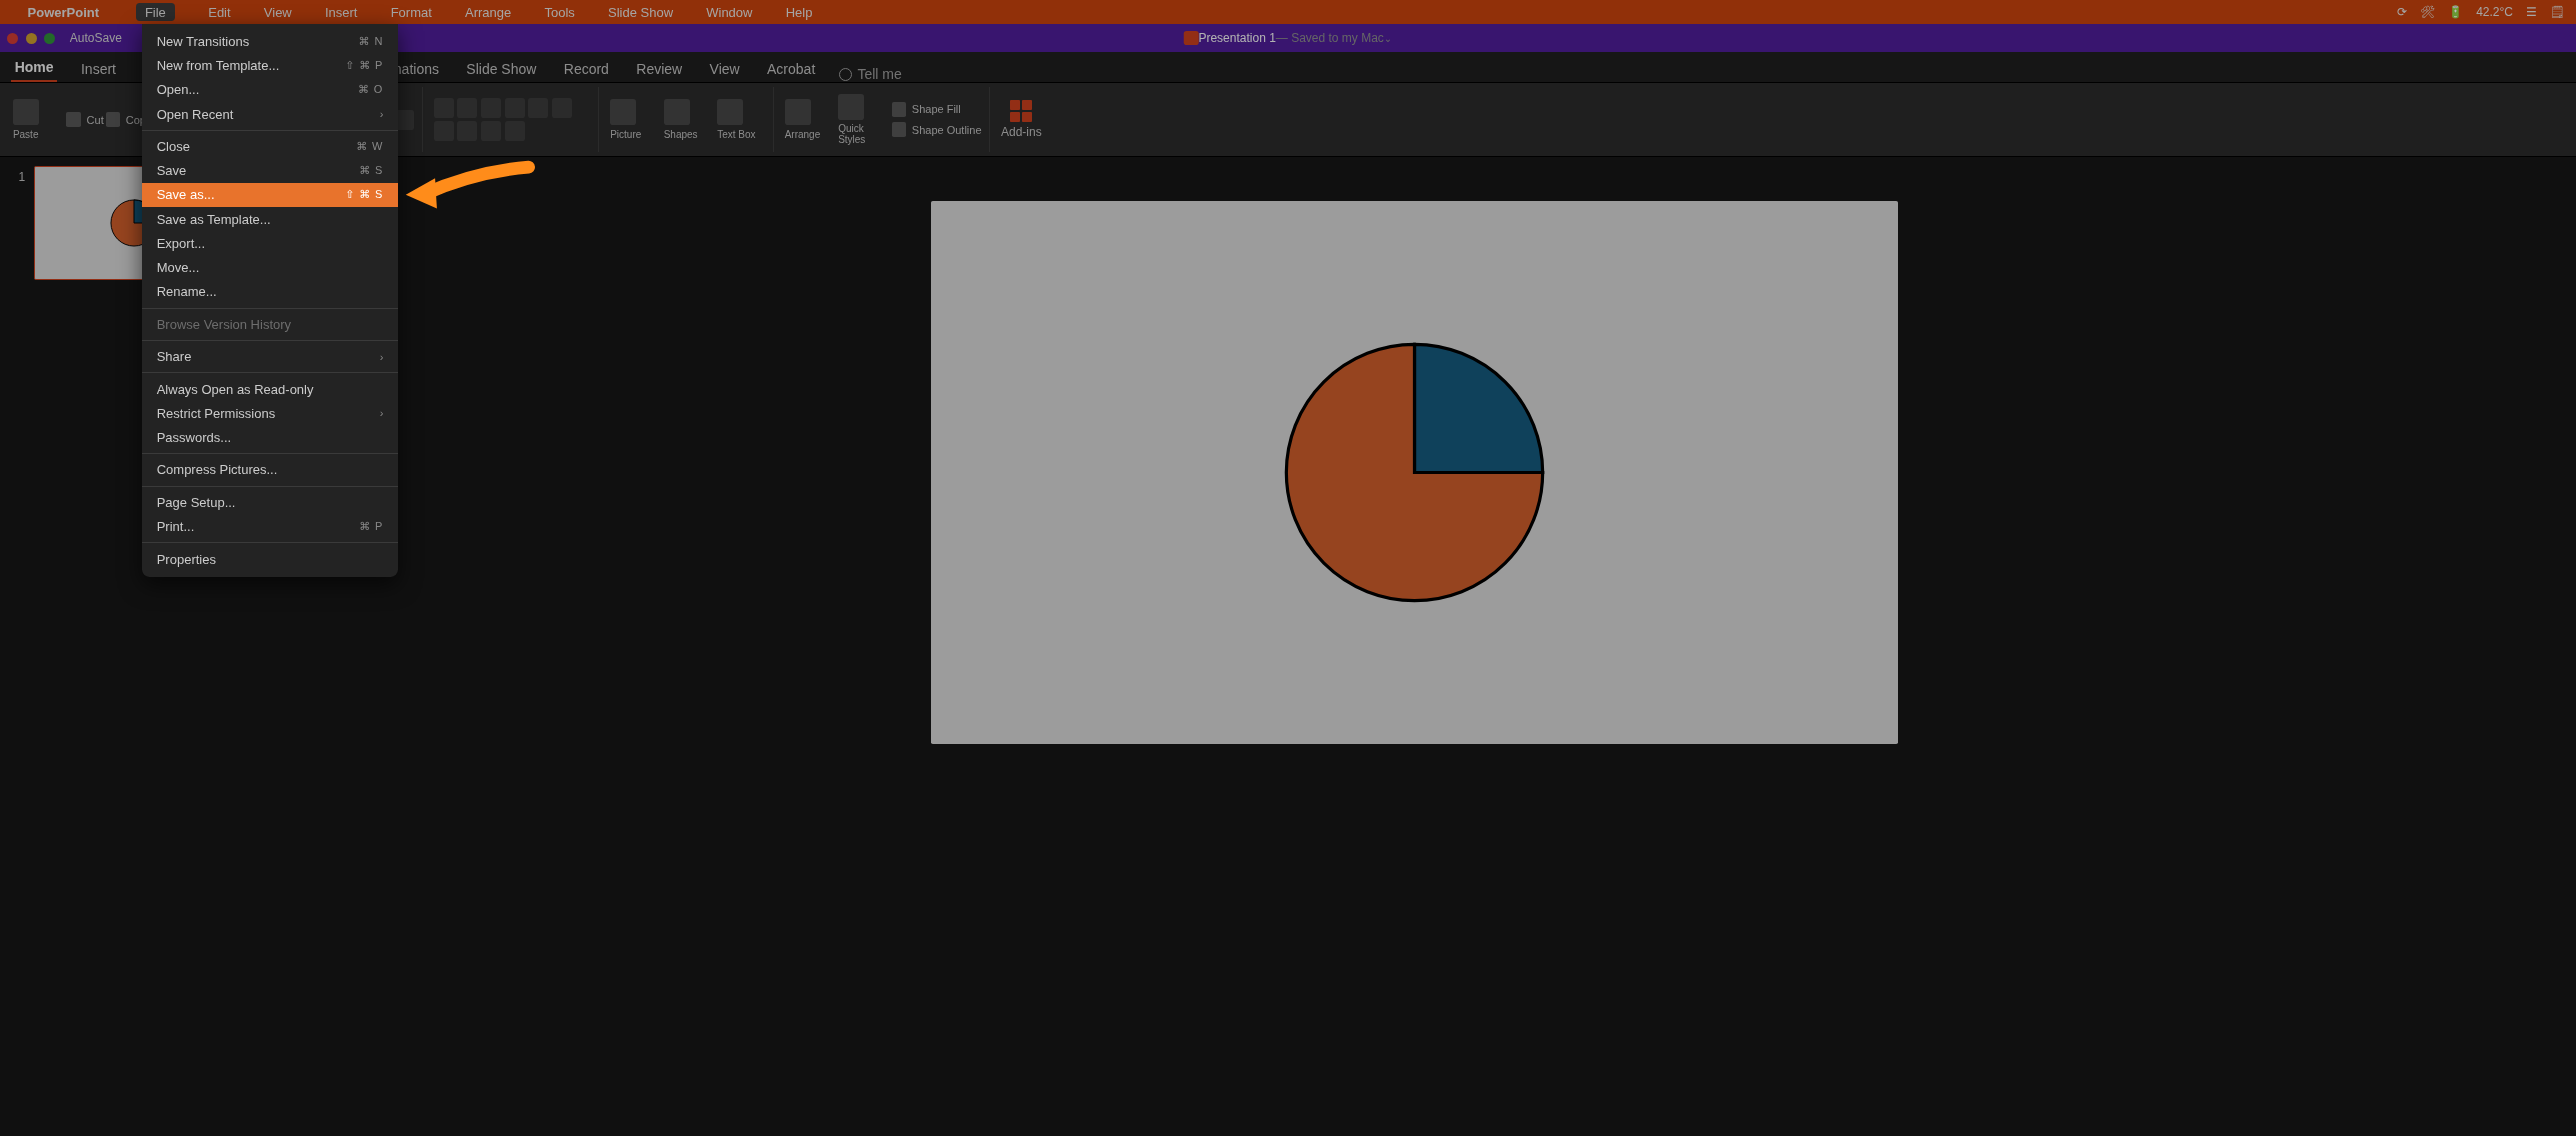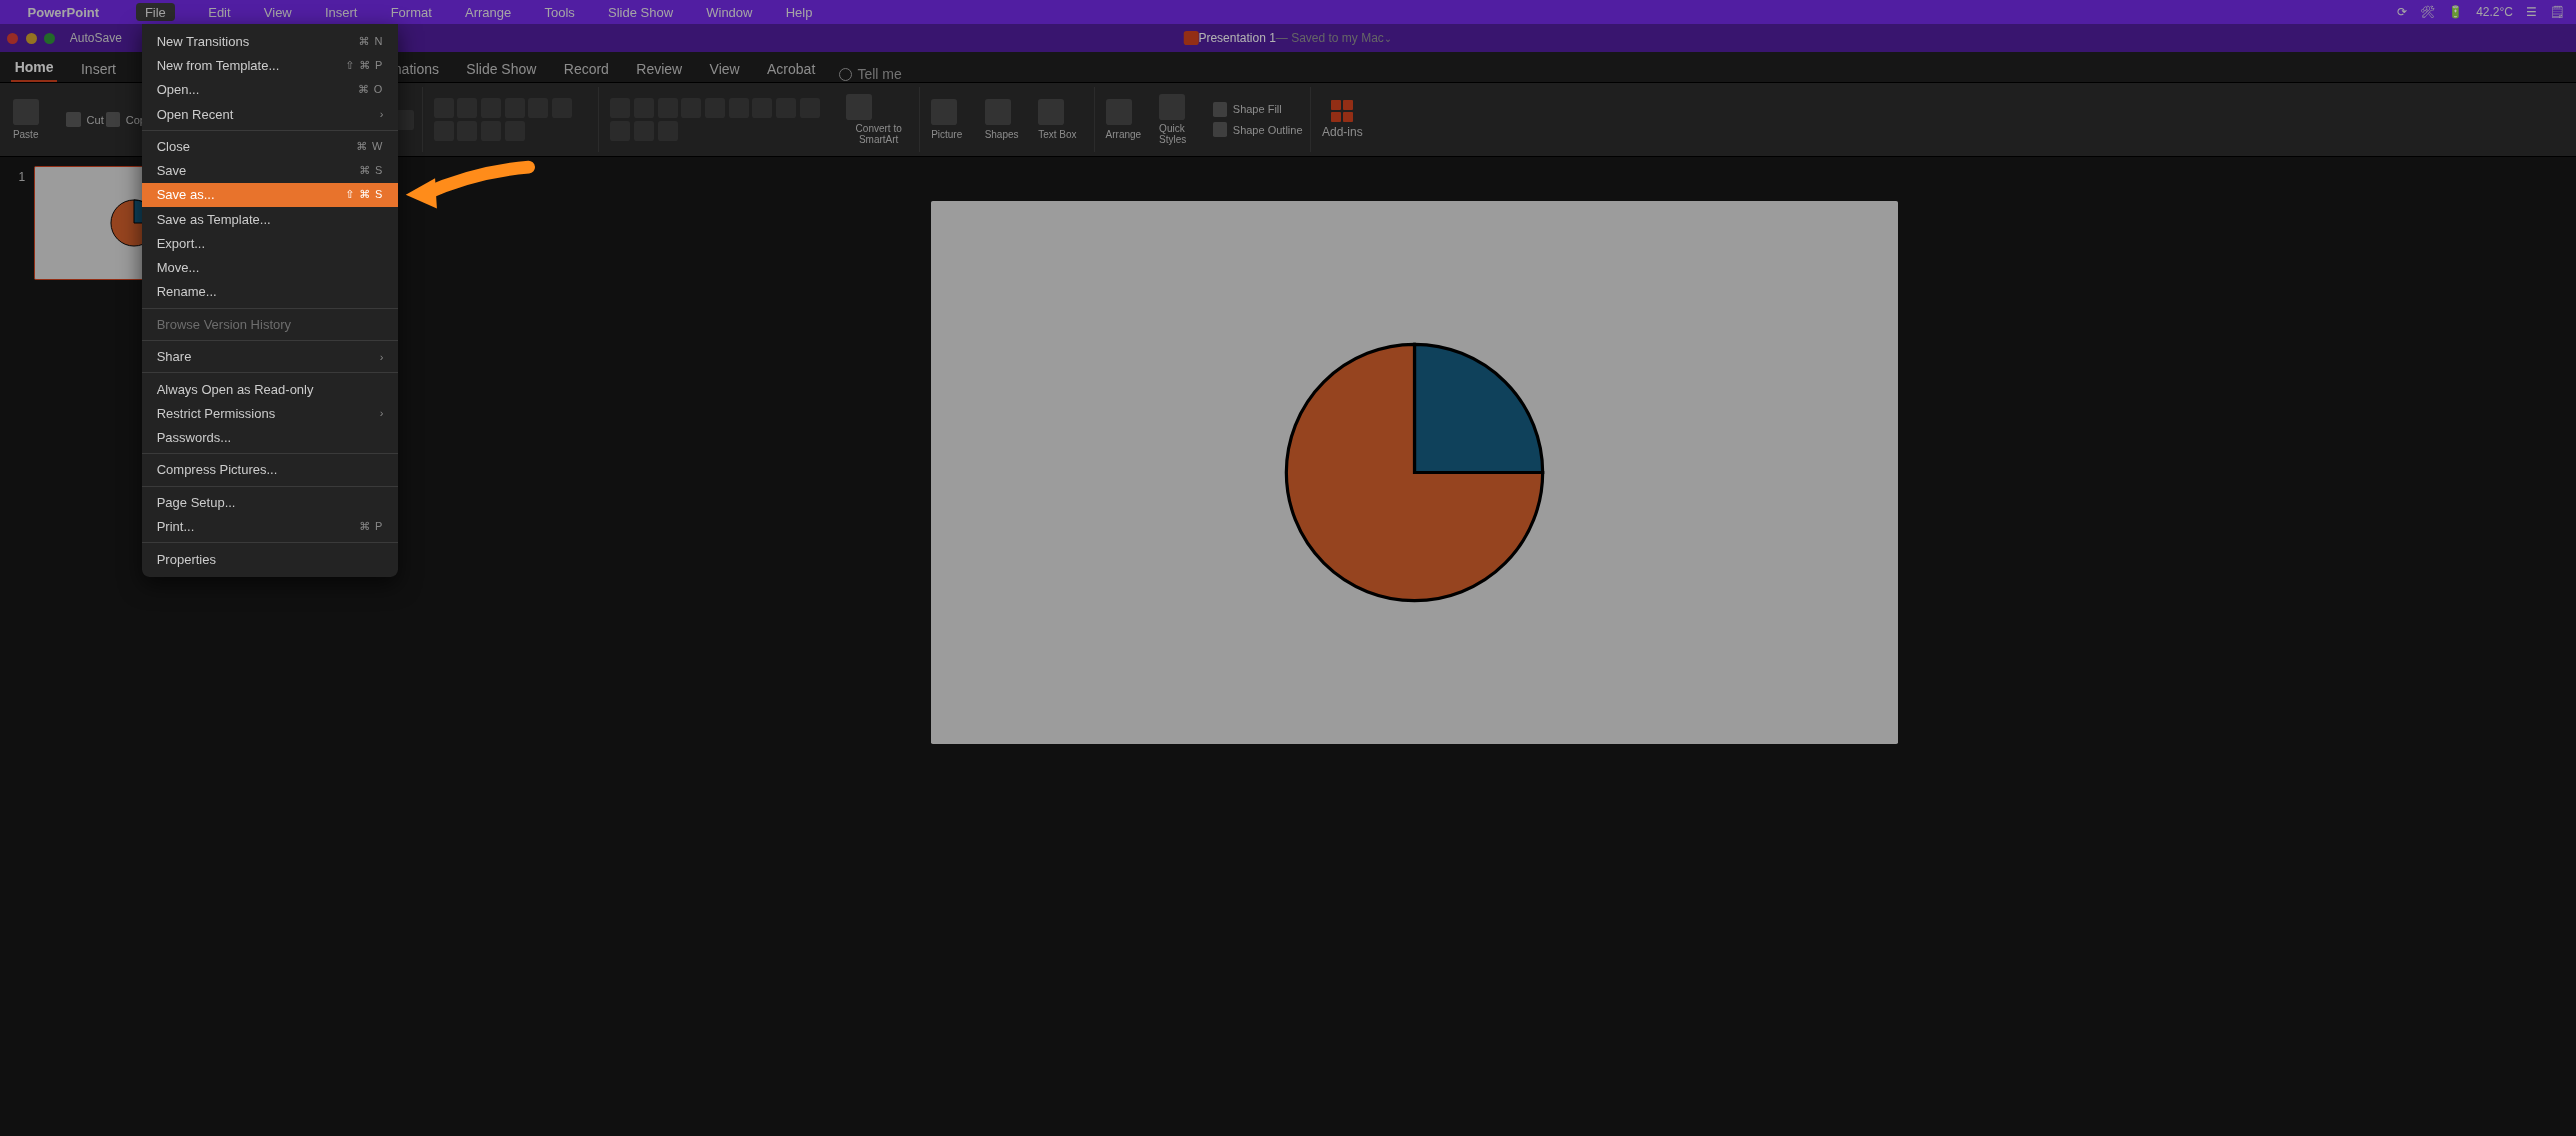--- a/index.html
+++ b/index.html
@@ -1,19 +1,19 @@
 <!DOCTYPE html>
 <html style="font-size:14.7px"><head>
 <meta charset="utf-8">
 <style>
   * { margin: 0; padding: 0; box-sizing: border-box; font-family: -apple-system, "SF Pro", "Helvetica Neue", Arial, sans-serif; }
   html, body { width: 100%; height: 100%; background: #000; color: #ccc; overflow: hidden; }
 
   
-  .mac-menubar { height: 24px; background: #6d28d9; display: flex; align-items: center; padding: 8px 11px; font-size: 13px; color: #ddd; justify-content: space-between; }
+  .mac-menubar { height: 24px; background: #c2410c; display: flex; align-items: center; padding: 8px 11px; font-size: 13px; color: #ddd; justify-content: space-between; }
   .mac-menubar .left { display: flex; align-items: center; gap: 16.6px; }
   .mac-menubar .appname { font-weight: 700; }
   .mac-menubar .left span { cursor: default; }
   .mac-menubar .right { display: flex; align-items: center; gap: 13px; font-size: 12px; }
   .apple-logo { font-size: 14.7px; }
   .menu-open { background: #3a3a3a; padding: 1.8px 9.2px; border-radius: 3.7px; }
 
   
   .pp-titlebar { height: 28px; background: #4c1d95; display: flex; align-items: center; padding: 0 7.4px; font-size: 12px; position: relative; }
   .traffic { display: flex; gap: 7.4px; margin-right: 14.7px; }
@@ -267,40 +267,20 @@
       <div class="iconbtn"></div>
       <div class="iconbtn"></div>
       <div class="iconbtn"></div>
       <div class="iconbtn"></div>
       <div class="iconbtn"></div>
       <div class="iconbtn"></div>
       <div class="iconbtn"></div>
     </div>
   </div>
   <div class="group">
-    <div class="inline-icons" style="max-width:230px">
-      <div class="iconbtn"></div>
-      <div class="iconbtn"></div>
-      <div class="iconbtn"></div>
-      <div class="iconbtn"></div>
-      <div class="iconbtn"></div>
-      <div class="iconbtn"></div>
-      <div class="iconbtn"></div>
-      <div class="iconbtn"></div>
-      <div class="iconbtn"></div>
-      <div class="iconbtn"></div>
-      <div class="iconbtn"></div>
-      <div class="iconbtn"></div>
-    </div>
-    <div class="bigbtn" style="width:66px">
-      <div class="glyph"></div>
-      <span style="text-align:center">Convert to SmartArt</span>
-    </div>
-  </div>
-  <div class="group">
     <div class="bigbtn">
         <div class="glyph"></div>
         <span>Picture</span>
       </div>
     <div class="bigbtn">
         <div class="glyph"></div>
         <span>Shapes</span>
       </div>
     <div class="bigbtn">
         <div class="glyph"></div>

